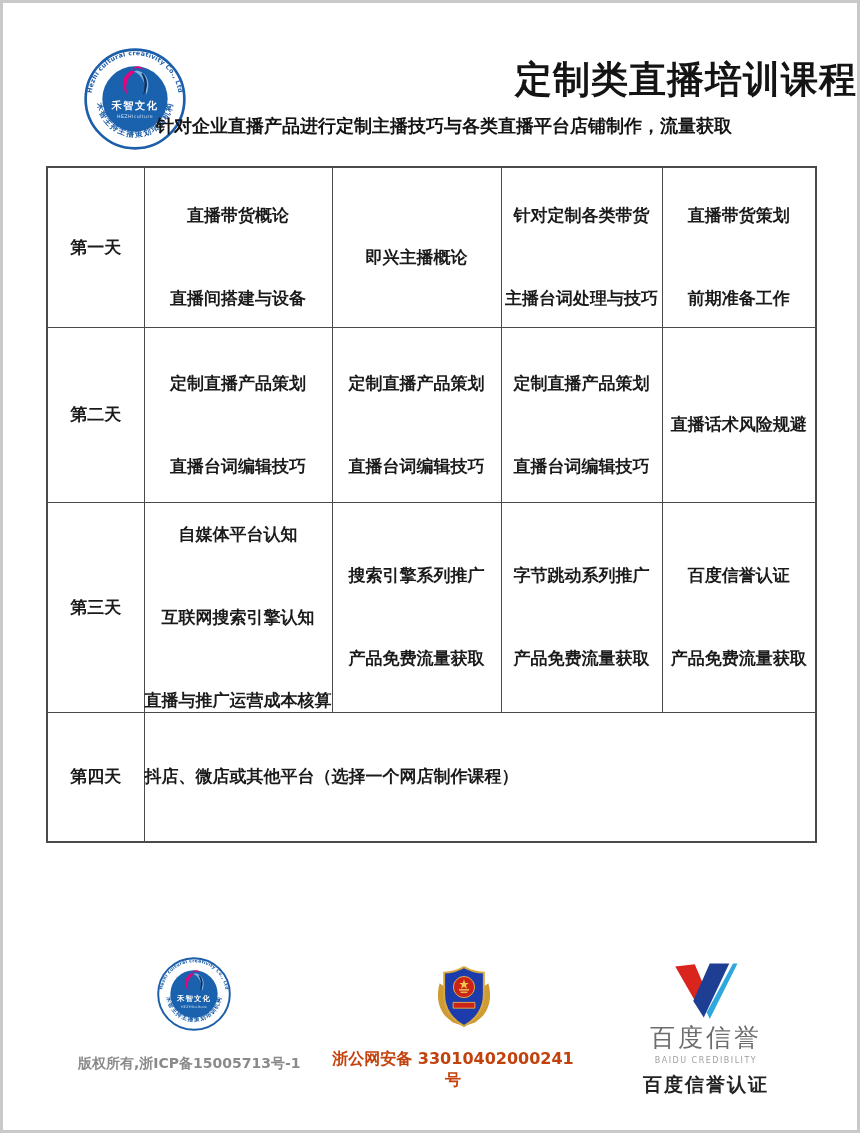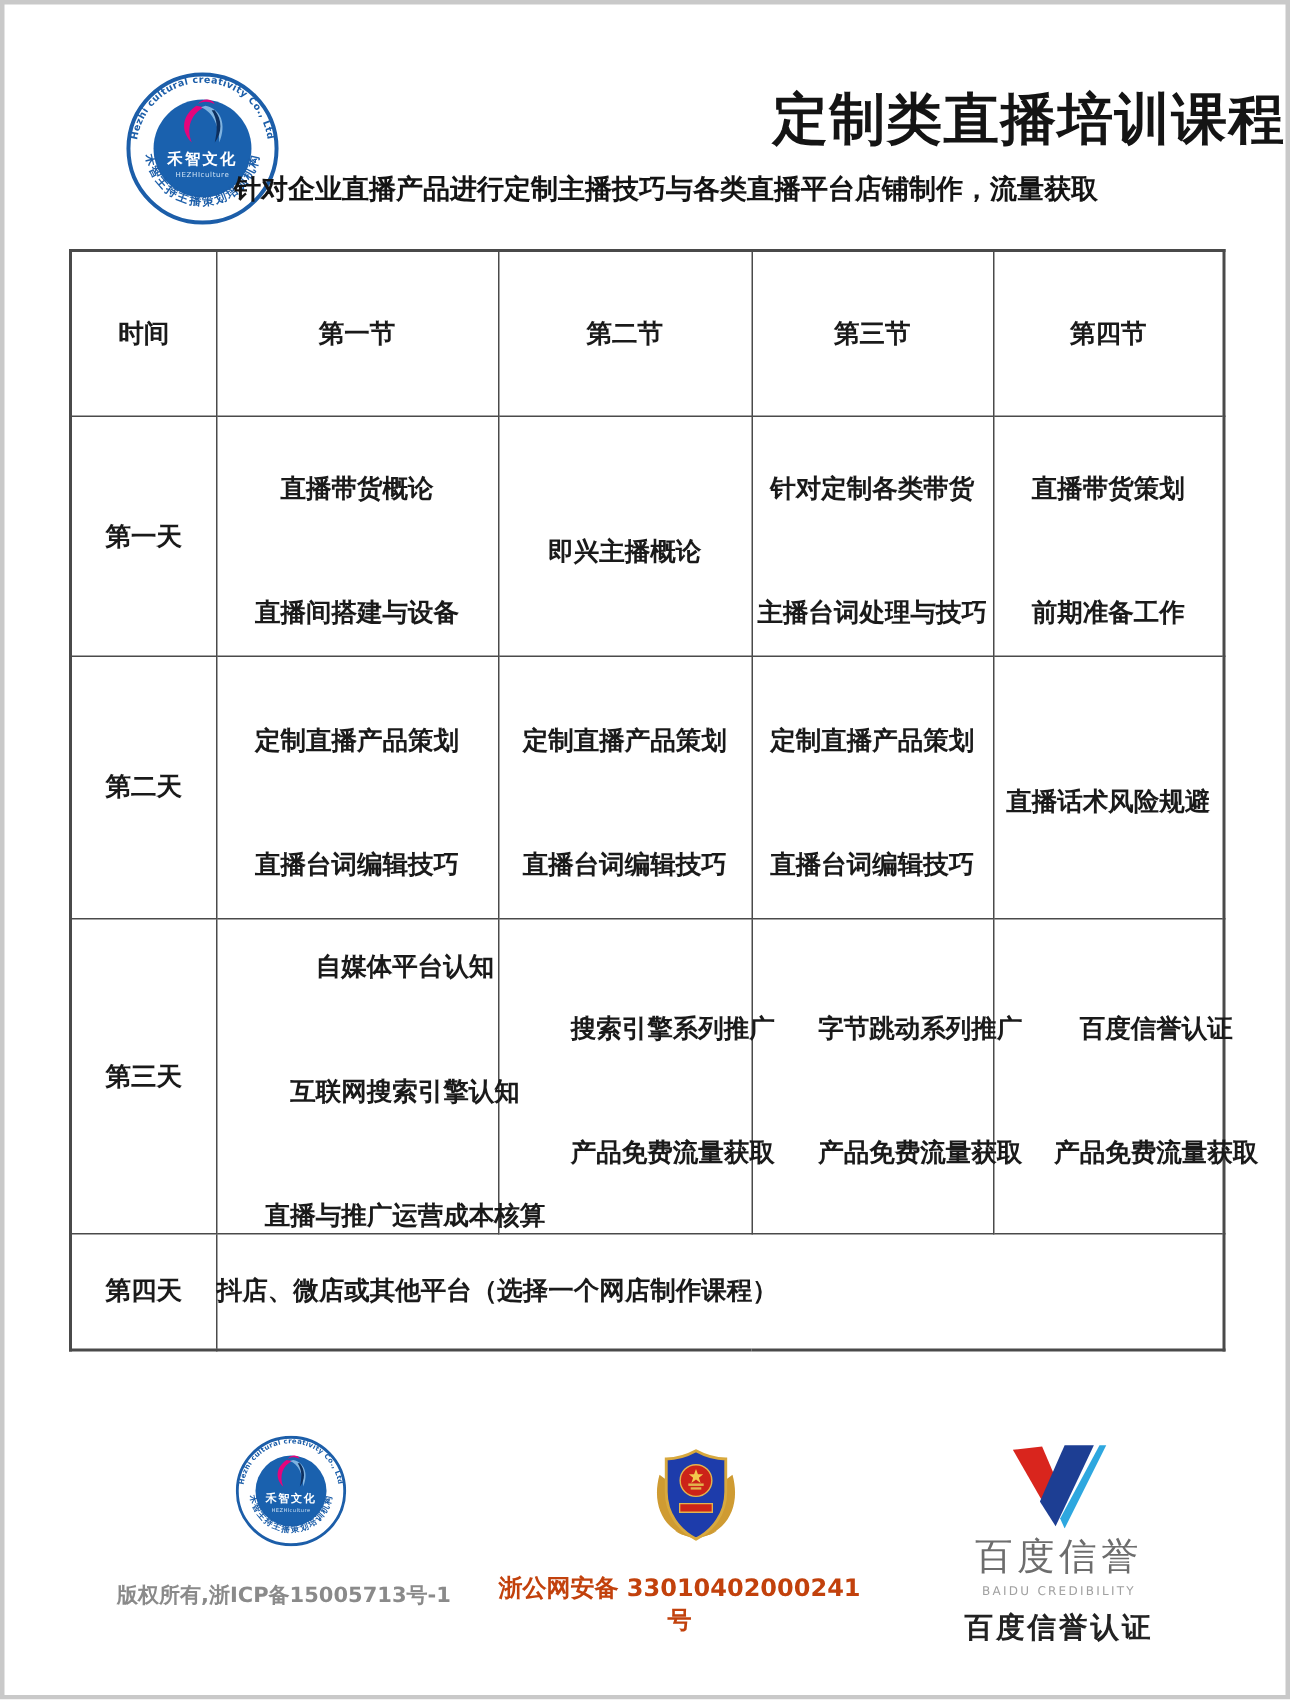--- a/index.html
+++ b/index.html
@@ -26,27 +26,27 @@
     border:2px solid #4a4a4a;
   }
   table.course th,table.course td{
     border:1px solid #4a4a4a;padding:0;vertical-align:middle;
     font-size:17px;font-weight:bold;color:#1a1a1a;
   }
   tr.r-head{height:110px;}
   tr.r-1{height:160px;}
   tr.r-2{height:175px;}
   tr.r-3{height:205px;}
-  tr.r-4{height:78px;}
+  tr.r-4{height:130px;}
   th.col-head,td.day-label{text-align:center;}
   .cell-stack{
     display:flex;flex-direction:column;align-items:center;justify-content:center;
     gap:40px;width:100%;height:100%;
   }
-  tr.r-3 .cell-stack{padding-left:32px;}
+  tr.r-3 .cell-stack{}
   .cell-line{white-space:nowrap;margin-top:20px;}
   td.merged-cell{text-align:left;padding-left:12px;}
   
   .copyright-text{
     position:absolute;left:75px;top:1052px;width:245px;text-align:left;
     font-size:14px;font-weight:bold;color:#8a8a8a;
   }
   .police-badge{position:absolute;left:429px;top:956px;width:64px;height:74px;}
   .police-text{
     position:absolute;left:325px;top:1046px;width:250px;text-align:center;
@@ -89,27 +89,20 @@
 
   <table class="course">
     <colgroup>
       <col style="width:97px">
         <col style="width:188px">
         <col style="width:169px">
       <col style="width:161px">
         <col style="width:154px">
     </colgroup>
     <tbody>
-        <tr class="r-head">
-      <th class="col-head">时间</th>
-      <th class="col-head">第一节</th>
-      <th class="col-head">第二节</th>
-      <th class="col-head">第三节</th>
-      <th class="col-head">第四节</th>
-    </tr>
 
     <tr class="r-1">
       <td class="day-label">第一天</td>
       <td>
             <div class="cell-stack">
         <div class="cell-line">直播带货概论</div>
         <div class="cell-line">直播间搭建与设备</div>
       </div>
           </td>
       <td>

